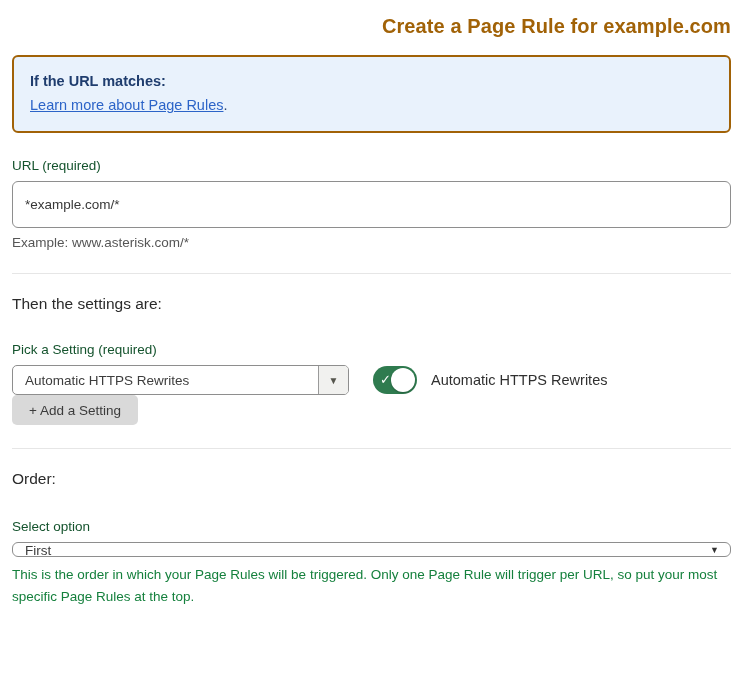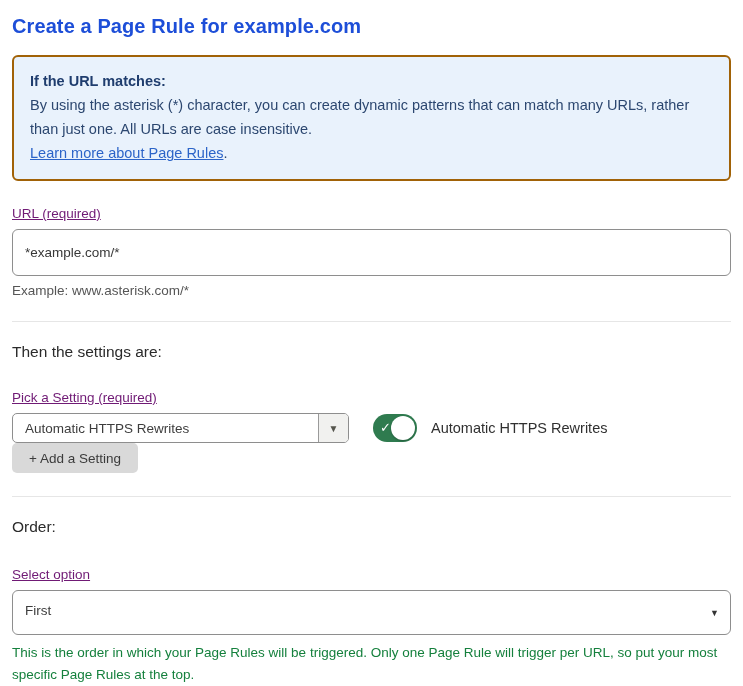--- a/index.html
+++ b/index.html
@@ -8,23 +8,24 @@
     width: 743px;
     min-height: 686px;
     font-family: "Liberation Sans", "DejaVu Sans", sans-serif;
     color: #333;
   }
   .page { padding: 13px 12px 20px 12px; width: 743px; }
 
   h1.page-title {
     font-size: 20px;
     font-weight: 700;
-    color: #1d4ed8;
+    color: #a16207;
     letter-spacing: 0.1px;
     margin: 2px 0 17px 0;
+    text-align: right;
   }
 
   
   .info-box {
     background: #e9f2fc;
     border: 2px solid #a16207;
     border-radius: 6px;
     padding: 12px 16px 14px 16px;
     margin-bottom: 25px;
     line-height: 24px;
@@ -37,23 +38,22 @@
     text-decoration: underline;
     cursor: pointer;
     text-align: right;
   }
   .info-box .info-link-suffix { color: #2c4770; }
 
   
   .field-label {
     display: block;
     font-size: 13.5px;
-    color: #701a75;
+    color: #14532d;
     margin-bottom: 8px;
-    text-decoration: underline;
   }
   .text-input {
     width: 100%;
     height: 47px;
     border: 1px solid #8e8e8e;
     border-radius: 6px;
     padding: 0 12px;
     font-size: 13.5px;
     font-family: "Liberation Sans", "DejaVu Sans", sans-serif;
     color: #383838;
@@ -165,27 +165,27 @@
   }
   .btn-gray { background: #d9d9d9; color: #3b3b3b; }
   .add-setting-btn { }
 
   
   .order-heading { margin-top: 22px; }
   .order-label { margin-top: 31px; }
   .full-select {
     position: relative;
     width: 100%;
-    height: 45px;
+    height: 15px;
     border: 1px solid #8e8e8e;
     border-radius: 6px;
     background: #fff;
     display: flex;
-    align-items: flex-end;
-    padding: 16px 12px;
+    align-items: flex-start;
+    padding: 0 12px;
     font-size: 13.5px;
     color: #3d3d3d;
     cursor: pointer;
   }
   .full-select .fs-arrow {
     position: absolute;
     right: 11px;
     top: 50%;
     transform: translateY(-50%);
     font-size: 9px;
@@ -201,21 +201,20 @@
 </style>
 </head>
 <body>
 
 <div class="page">
 
   <h1 class="page-title">Create a Page Rule for example.com</h1>
 
   <div class="info-box">
     <div class="info-heading">If the URL matches:</div>
-    <div class="info-body">By using the asterisk (*) character, you can create dynamic patterns that can match many URLs, rather than just one. All URLs are case insensitive.</div>
     <div><a class="info-link">Learn more about Page Rules</a><span class="info-link-suffix">.</span></div>
   </div>
 
   <label class="field-label">URL (required)</label>
   <input class="text-input" type="text" value="*example.com/*" style="">
   <div class="hint">Example: www.asterisk.com/*</div>
 
   <hr class="divider">
 
   <h2 class="section-heading">Then the settings are:</h2>

